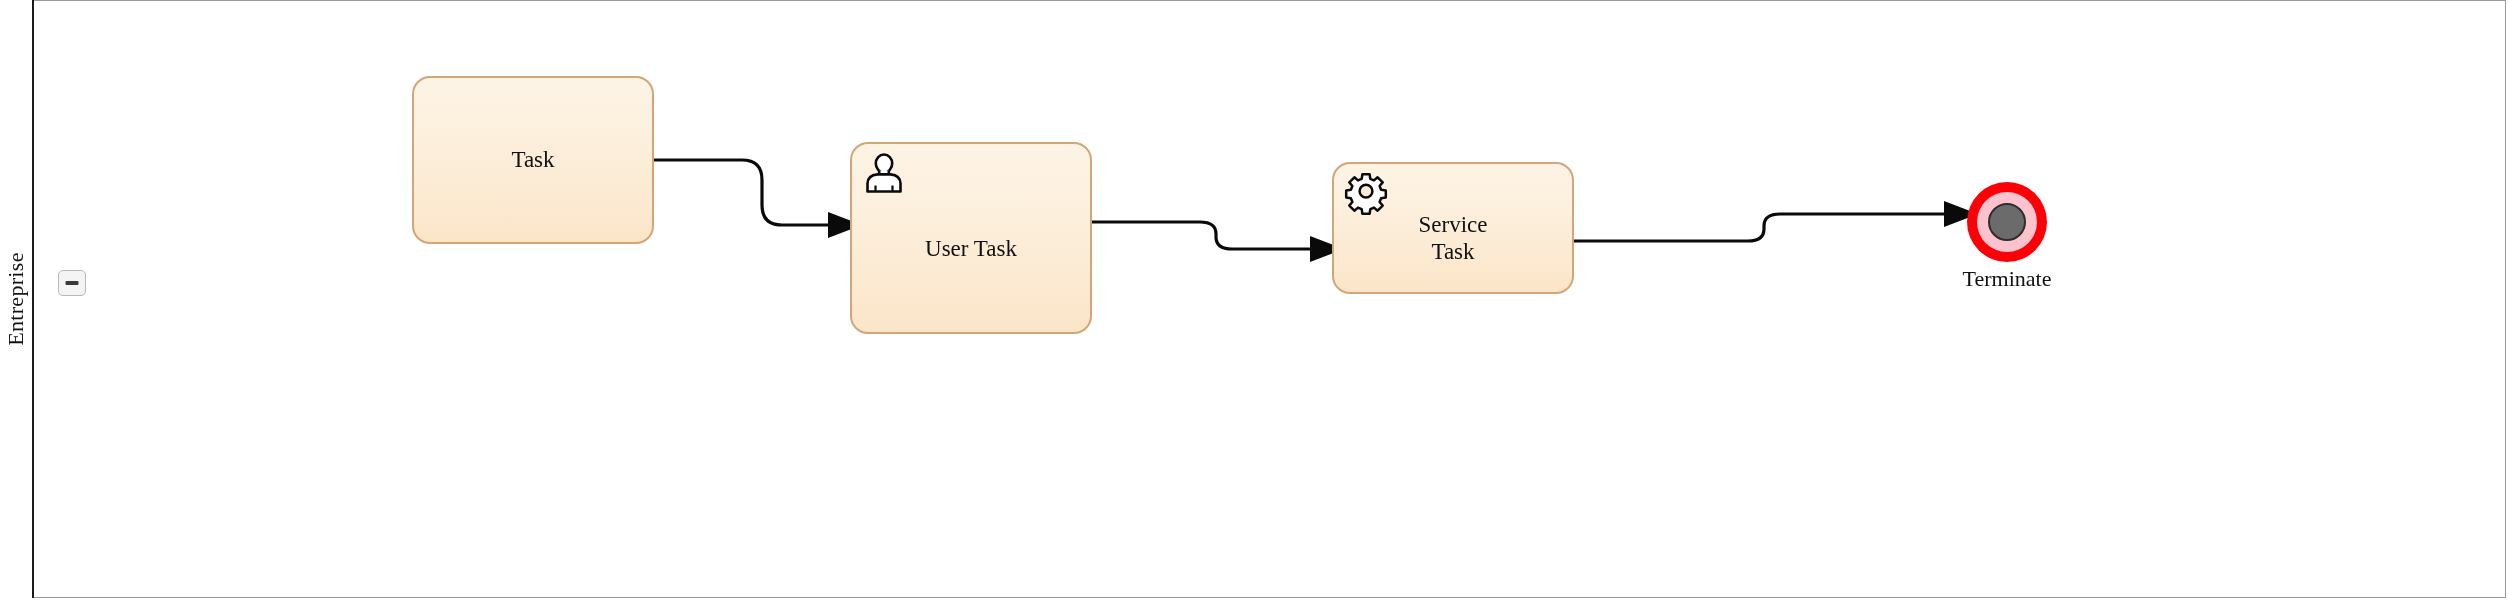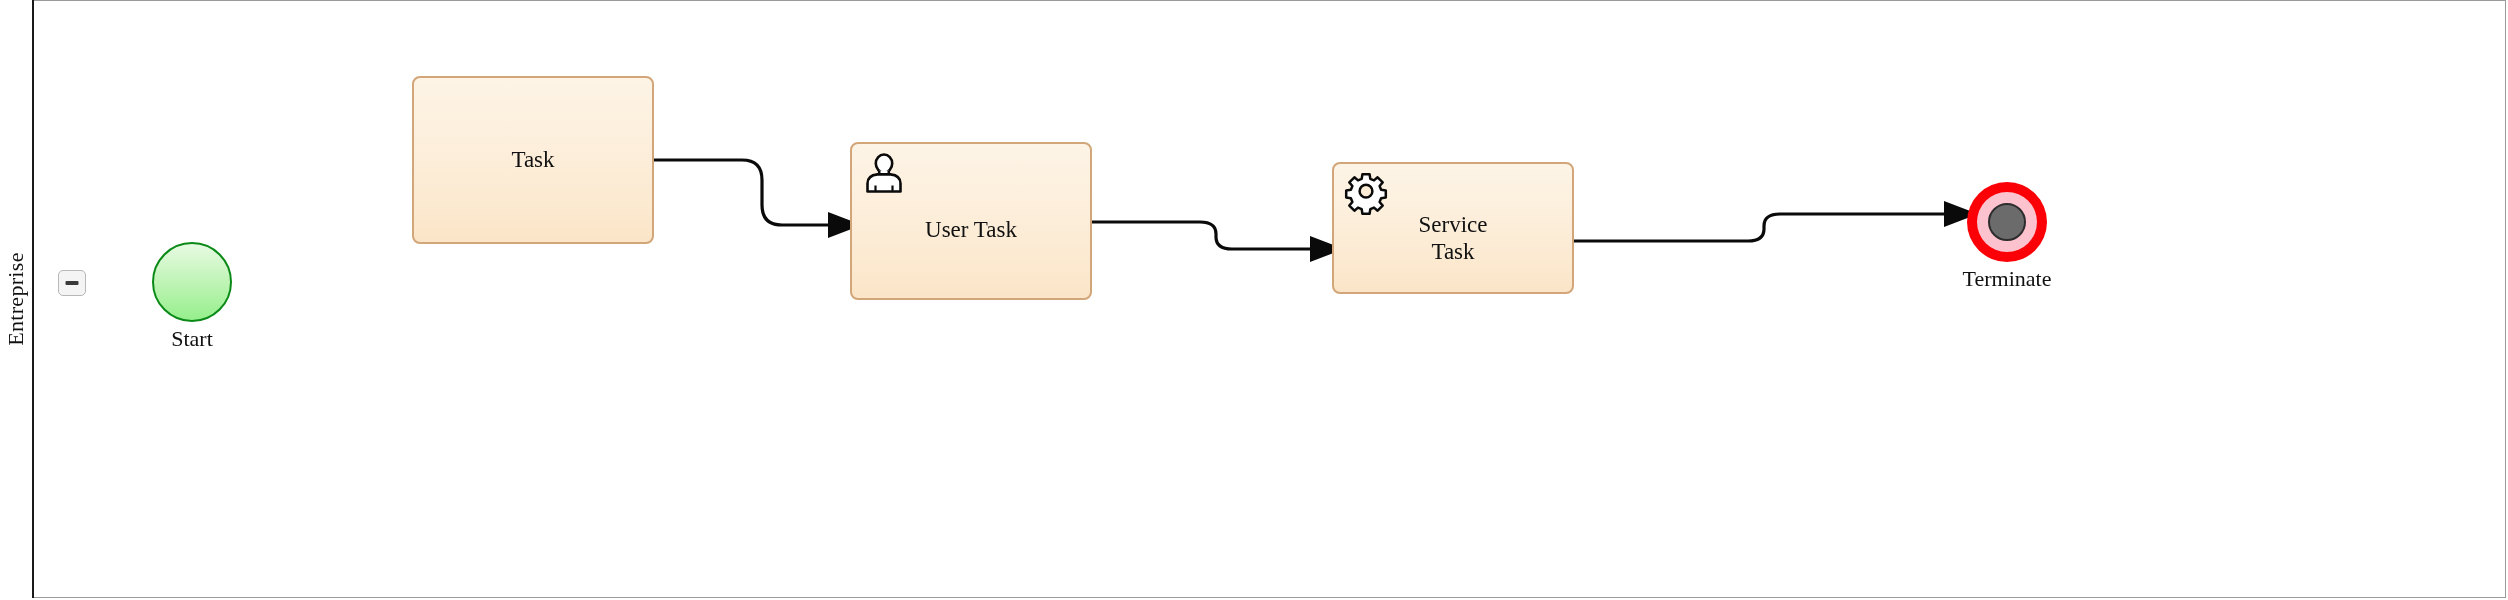--- a/index.html
+++ b/index.html
@@ -150,21 +150,21 @@
     border: 2px solid #2d2d2d;
     box-sizing: border-box;
   }
   .terminate-event .event-label { top: 84px; }
 
   
   .task {
     position: absolute;
     box-sizing: border-box;
     border: 2px solid #d2a679;
-    border-radius: 8px;
+    border-radius: 18px;
     background: linear-gradient(180deg, #fdf4e6 0%, #fcecd6 60%, #fbe5c8 100%);
   }
   .task-label {
     position: absolute;
     left: 50%;
     top: 50%;
     transform: translate(-50%, -50%);
     width: 92%;
     text-align: center;
     font-family: "Liberation Serif", "DejaVu Serif", serif;
@@ -175,21 +175,21 @@
   .task-icon {
     position: absolute;
     left: 10px;
     top: 8px;
     width: 44px;
     height: 44px;
   }
   .task-icon svg { display: block; width: 100%; height: 100%; }
 
   #task-plain   { left: 412px; top: 76px;  width: 242px; height: 168px; }
-  #task-user    { left: 850px; top: 142px; width: 242px; height: 158px; }
+  #task-user    { left: 850px; top: 142px; width: 242px; height: 192px; }
   #task-service { left: 1332px; top: 162px; width: 242px; height: 132px; }
 
   
   #task-user .task-label    { top: 56%; }
   #task-service .task-label { top: 58%; }
 
   
   .flow-layer {
     position: absolute;
     left: 0; top: 0;
@@ -234,24 +234,20 @@
       <path class="flow-path" d="M 1092,222 L 1200,222 Q 1216,222 1216,234 L 1216,237 Q 1216,249 1232,249 L 1310,249"></path>
       <polygon class="flow-arrow" points="1310,236 1344,249 1310,262"></polygon>
     </g>
 
     <g>
       <path class="flow-path" d="M 1574,241 L 1748,241 Q 1764,241 1764,229 L 1764,226 Q 1764,214 1780,214 L 1944,214"></path>
       <polygon class="flow-arrow" points="1944,201 1978,214 1944,227"></polygon>
     </g>
   </svg>
 
-  <div class="event start-event">
-    <div class="start-circle"></div>
-    <span class="event-label">Start</span>
-  </div>
 
   <div class="task" id="task-plain">
     <div class="task-label">Task</div>
   </div>
 
   <div class="task" id="task-user">
     <div class="task-icon">
       <svg viewBox="0 0 44 44" xmlns="http://www.w3.org/2000/svg">
 
         <ellipse cx="22" cy="11.5" rx="8.2" ry="9.0" fill="#ffffff" stroke="#0a0a0a" stroke-width="2.6"></ellipse>

